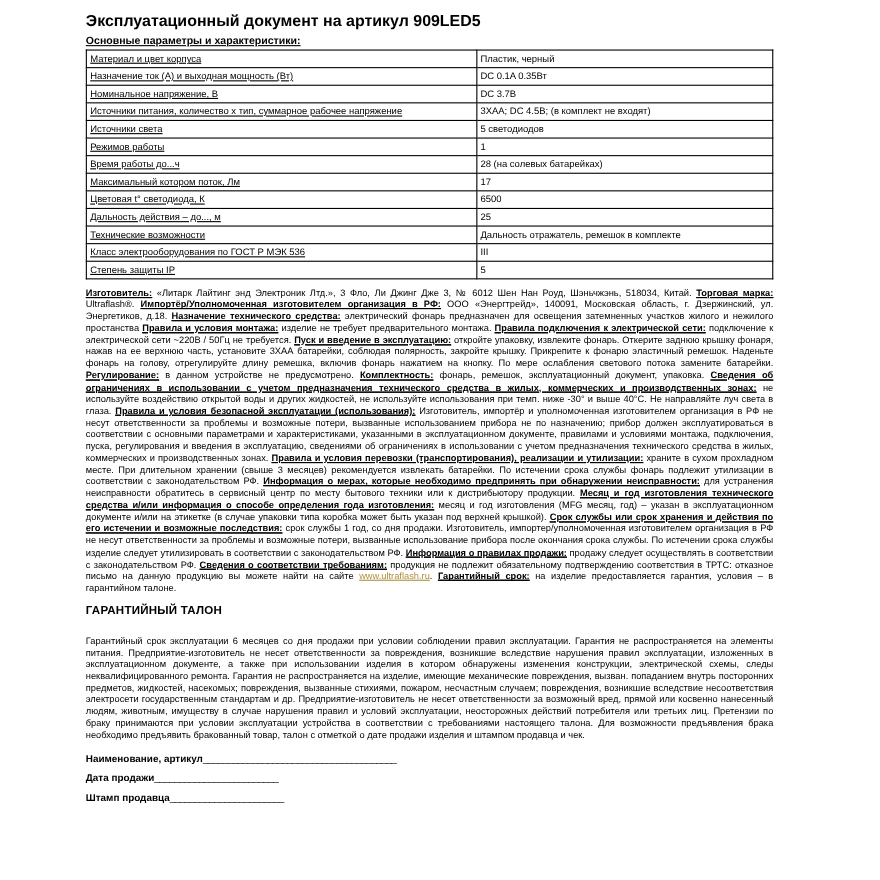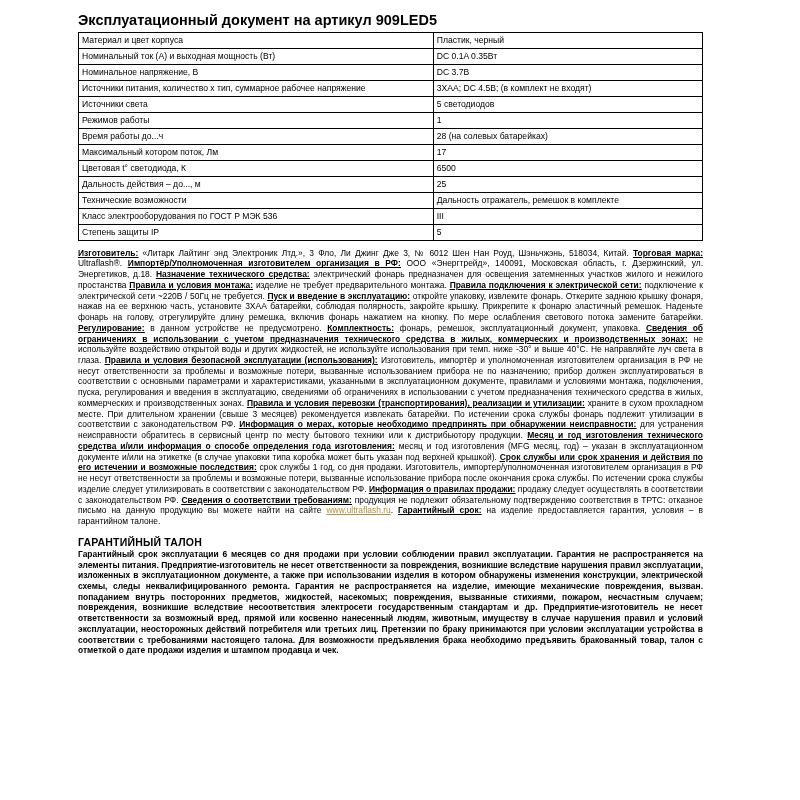--- a/index.html
+++ b/index.html
@@ -48,72 +48,72 @@
     table-layout: fixed;
     font-size: 8.6px;
   }
   table.specs td {
     border: 1px solid #000;
     padding: 1px 3px;
     line-height: 1.18;
     vertical-align: middle;
     height: 13px;
   }
-  table.specs td.k { width: 57%; }
+  table.specs td.k { width: 57%; text-decoration: underline; }
   table.specs td.v { width: 43%; }
 
   .body-text {
     margin-top: 7px;
     font-size: 8.45px;
     line-height: 1.27;
     text-align: justify;
   }
   .body-text b { font-weight: bold; text-decoration: underline; }
   .body-text u { text-decoration: underline; }
   .lnk { color: #b08f3c; text-decoration: underline; }
 
   .warranty-head {
     margin-top: 9px;
     font-size: 10.5px;
     font-weight: bold;
     letter-spacing: 0.2px;
   }
   .warranty-text {
-    margin-top: 1px;
+    margin-top: 16px;
     font-size: 8.45px;
     line-height: 1.27;
     text-align: justify;
-    font-weight: bold;
   }
   .fields {
     margin-top: 9px;
     font-size: 9px;
     line-height: 1.9;
   }
   .fields div { white-space: nowrap; }
   .fields b { font-weight: bold; }
   .dots { letter-spacing: -0.5px; }
 </style>
 </head>
 <body>
 
 <div class="page">
 
   <div class="doc-title">Эксплуатационный документ на артикул 909LED5</div>
 
 
+  <div class="sec-head">Основные параметры и характеристики:</div>
 
   <table class="specs">
     <tbody>
         <tr>
           <td class="k">Материал и цвет корпуса</td>
           <td class="v">Пластик, черный</td>
         </tr>
         <tr>
-          <td class="k">Номинальный ток (А) и выходная мощность (Вт)</td>
+          <td class="k">Назначение ток (А) и выходная мощность (Вт)</td>
           <td class="v">DC 0.1A  0.35Вт</td>
         </tr>
         <tr>
           <td class="k">Номинальное напряжение, В</td>
           <td class="v">DC 3.7B</td>
         </tr>
         <tr>
           <td class="k">Источники питания, количество х тип, суммарное рабочее напряжение</td>
           <td class="v">3ХАА; DC 4.5В; (в комплект не входят)</td>
         </tr>
@@ -154,14 +154,19 @@
           <td class="v">5</td>
         </tr>
       </tbody>
   </table>
 
   <div class="body-text"><b><u>Изготовитель:</u></b> «Литарк Лайтинг энд Электроник Лтд.», 3 Фло, Ли Джинг Дже 3, № 6012 Шен Нан Роуд, Шэньчжэнь, 518034, Китай. <b><u>Торговая марка:</u></b> Ultraflash®. <b><u>Импортёр/Уполномоченная изготовителем организация в РФ:</u></b> ООО «Энергтрейд», 140091, Московская область, г. Дзержинский, ул. Энергетиков, д.18. <b><u>Назначение технического средства:</u></b> электрический фонарь предназначен для освещения затемненных участков жилого и нежилого простанства <b><u>Правила и условия монтажа:</u></b> изделие не требует предварительного монтажа. <b><u>Правила подключения к электрической сети:</u></b> подключение к электрической сети ~220В / 50Гц не требуется. <b><u>Пуск и введение в эксплуатацию:</u></b> откройте упаковку, извлеките фонарь. Откерите заднюю крышку фонаря, нажав на ее верхнюю часть, установите 3ХАА батарейки, соблюдая полярность, закройте крышку. Прикрепите к фонарю эластичный ремешок. Наденьте фонарь на голову, отрегулируйте длину ремешка, включив фонарь нажатием на кнопку. По мере ослабления светового потока замените батарейки. <b><u>Регулирование:</u></b> в данном устройстве не предусмотрено. <b><u>Комплектность:</u></b> фонарь, ремешок, эксплуатационный документ, упаковка. <b><u>Сведения об ограничениях в использовании с учетом предназначения технического средства в жилых, коммерческих и производственных зонах:</u></b> не используйте воздействию открытой воды и других жидкостей, не используйте использования при темп. ниже -30° и выше 40°С. Не направляйте луч света в глаза. <b><u>Правила и условия безопасной эксплуатации (использования):</u></b> Изготовитель, импортёр и уполномоченная изготовителем организация в РФ не несут ответственности за проблемы и возможные потери, вызванные использованием прибора не по назначению; прибор должен эксплуатироваться в соответствии с основными параметрами и характеристиками, указанными в эксплуатационном документе, правилами и условиями монтажа, подключения, пуска, регулирования и введения в эксплуатацию, сведениями об ограничениях в использовании с учетом предназначения технического средства в жилых, коммерческих и производственных зонах. <b><u>Правила и условия перевозки (транспортирования), реализации и утилизации:</u></b> храните в сухом прохладном месте. При длительном хранении (свыше 3 месяцев) рекомендуется извлекать батарейки. По истечении срока службы фонарь подлежит утилизации в соответствии с законодательством РФ. <b><u>Информация о мерах, которые необходимо предпринять при обнаружении неисправности:</u></b> для устранения неисправности обратитесь в сервисный центр по месту бытового техники или к дистрибьютору продукции. <b><u>Месяц и год изготовления технического средства и/или информация о способе определения года изготовления:</u></b> месяц и год изготовления (MFG месяц, год) – указан в эксплуатационном документе и/или на этикетке (в случае упаковки типа коробка может быть указан под верхней крышкой). <b><u>Срок службы или срок хранения и действия по его истечении и возможные последствия:</u></b> срок службы 1 год, со дня продажи. Изготовитель, импортер/уполномоченная изготовителем организация в РФ не несут ответственности за проблемы и возможные потери, вызванные использование прибора после окончания срока службы. По истечении срока службы изделие следует утилизировать в соответствии с законодательством РФ. <b><u>Информация о правилах продажи:</u></b> продажу следует осуществлять в соответствии с законодательством РФ. <b><u>Сведения о соответствии требованиям:</u></b> продукция не подлежит обязательному подтверждению соответствия в ТРТС: отказное письмо на данную продукцию вы можете найти на сайте <span class="lnk">www.ultraflash.ru</span>. <b><u>Гарантийный срок:</u></b> на изделие предоставляется гарантия, условия – в гарантийном талоне.</div>
 
   <div class="warranty-head">ГАРАНТИЙНЫЙ ТАЛОН</div>
   <div class="warranty-text">Гарантийный срок эксплуатации 6 месяцев со дня продажи при условии соблюдении правил эксплуатации. Гарантия не распространяется на элементы питания. Предприятие-изготовитель не несет ответственности за повреждения, возникшие вследствие нарушения правил эксплуатации, изложенных в эксплуатационном документе, а также при использовании изделия в котором обнаружены изменения конструкции, электрической схемы, следы неквалифицированного ремонта. Гарантия не распространяется на изделие, имеющие механические повреждения, вызван. попаданием внутрь посторонних предметов, жидкостей, насекомых; повреждения, вызванные стихиями, пожаром, несчастным случаем; повреждения, возникшие вследствие несоответствия электросети государственным стандартам и др. Предприятие-изготовитель не несет ответственности за возможный вред, прямой или косвенно нанесенный людям, животным, имуществу в случае нарушения правил и условий эксплуатации, неосторожных действий потребителя или третьих лиц. Претензии по браку принимаются при условии эксплуатации устройства в соответствии с требованиями настоящего талона. Для возможности предъявления брака необходимо предъявить бракованный товар, талон с отметкой о дате продажи изделия и штампом продавца и чек.</div>
 
+  <div class="fields">
+      <div><b>Наименование, артикул</b><span class="dots">_______________________________________</span></div>
+      <div><b>Дата продажи</b><span class="dots">_________________________</span></div>
+      <div><b>Штамп продавца</b><span class="dots">_______________________</span></div>
+    </div>
 
 </div>
 
 </body></html>

